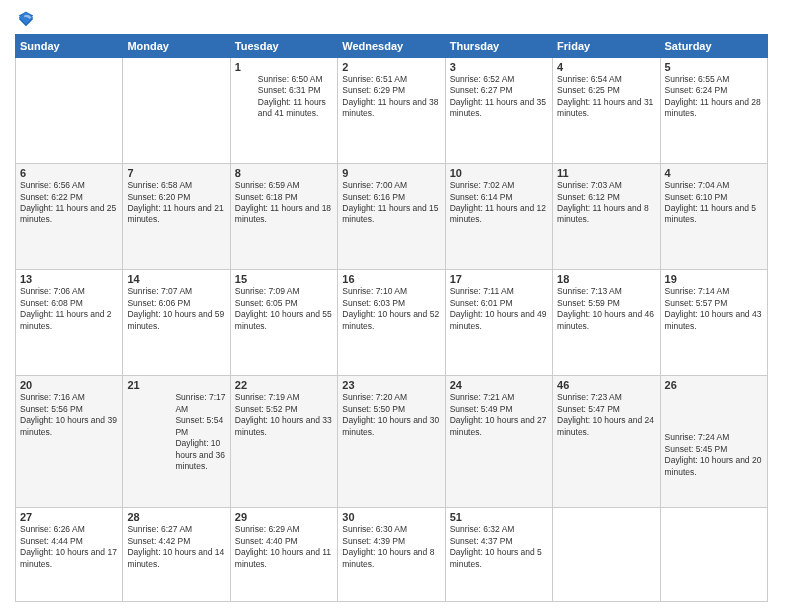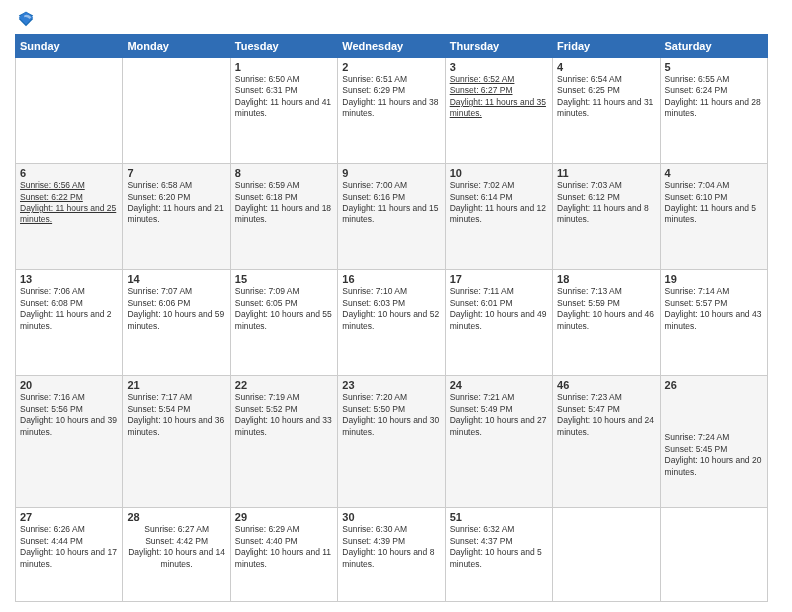--- a/index.html
+++ b/index.html
@@ -134,53 +134,53 @@
           <th>Friday</th>
           <th>Saturday</th>
         </tr>
     </thead>
     <tbody id="calendar-body">
     <tr>
           <td class="empty"></td>
           <td class="empty"></td>
           <td>
             <span class="day-number">1</span>
-            <div class="cell-text" style="white-space: pre-line;">Sunrise: 6:50 AM
+            <div class="cell-text" style="white-space: pre-line; margin-left: 23px;">Sunrise: 6:50 AM
 Sunset: 6:31 PM
 Daylight: 11 hours and 41 minutes.</div>
           </td>
           <td>
             <span class="day-number">2</span>
             <div class="cell-text" style="white-space: pre-line;">Sunrise: 6:51 AM
 Sunset: 6:29 PM
 Daylight: 11 hours and 38 minutes.</div>
           </td>
           <td>
             <span class="day-number">3</span>
-            <div class="cell-text" style="white-space: pre-line; text-decoration: underline;">Sunrise: 6:52 AM
+            <div class="cell-text" style="white-space: pre-line;">Sunrise: 6:52 AM
 Sunset: 6:27 PM
 Daylight: 11 hours and 35 minutes.</div>
           </td>
           <td>
             <span class="day-number">4</span>
             <div class="cell-text" style="white-space: pre-line;">Sunrise: 6:54 AM
 Sunset: 6:25 PM
 Daylight: 11 hours and 31 minutes.</div>
           </td>
           <td>
             <span class="day-number">5</span>
             <div class="cell-text" style="white-space: pre-line;">Sunrise: 6:55 AM
 Sunset: 6:24 PM
 Daylight: 11 hours and 28 minutes.</div>
           </td>
         </tr>
         <tr>
           <td class="shaded">
             <span class="day-number">6</span>
-            <div class="cell-text" style="white-space: pre-line; text-decoration: underline;">Sunrise: 6:56 AM
+            <div class="cell-text" style="white-space: pre-line;">Sunrise: 6:56 AM
 Sunset: 6:22 PM
 Daylight: 11 hours and 25 minutes.</div>
           </td>
           <td class="shaded">
             <span class="day-number">7</span>
             <div class="cell-text" style="white-space: pre-line;">Sunrise: 6:58 AM
 Sunset: 6:20 PM
 Daylight: 11 hours and 21 minutes.</div>
           </td>
           <td class="shaded">
@@ -260,21 +260,21 @@
         </tr>
         <tr>
           <td class="shaded">
             <span class="day-number">20</span>
             <div class="cell-text" style="white-space: pre-line;">Sunrise: 7:16 AM
 Sunset: 5:56 PM
 Daylight: 10 hours and 39 minutes.</div>
           </td>
           <td class="shaded">
             <span class="day-number">21</span>
-            <div class="cell-text" style="white-space: pre-line;">Sunrise: 7:17 AM
+            <div class="cell-text" style="white-space: pre-line; margin-left: 48px;">Sunrise: 7:17 AM
 Sunset: 5:54 PM
 Daylight: 10 hours and 36 minutes.</div>
           </td>
           <td class="shaded">
             <span class="day-number">22</span>
             <div class="cell-text" style="white-space: pre-line;">Sunrise: 7:19 AM
 Sunset: 5:52 PM
 Daylight: 10 hours and 33 minutes.</div>
           </td>
           <td class="shaded">
@@ -304,21 +304,21 @@
         </tr>
         <tr class="last-row">
           <td>
             <span class="day-number">27</span>
             <div class="cell-text" style="white-space: pre-line;">Sunrise: 6:26 AM
 Sunset: 4:44 PM
 Daylight: 10 hours and 17 minutes.</div>
           </td>
           <td>
             <span class="day-number">28</span>
-            <div class="cell-text" style="white-space: pre-line; text-align: center;">Sunrise: 6:27 AM
+            <div class="cell-text" style="white-space: pre-line;">Sunrise: 6:27 AM
 Sunset: 4:42 PM
 Daylight: 10 hours and 14 minutes.</div>
           </td>
           <td>
             <span class="day-number">29</span>
             <div class="cell-text" style="white-space: pre-line;">Sunrise: 6:29 AM
 Sunset: 4:40 PM
 Daylight: 10 hours and 11 minutes.</div>
           </td>
           <td>

